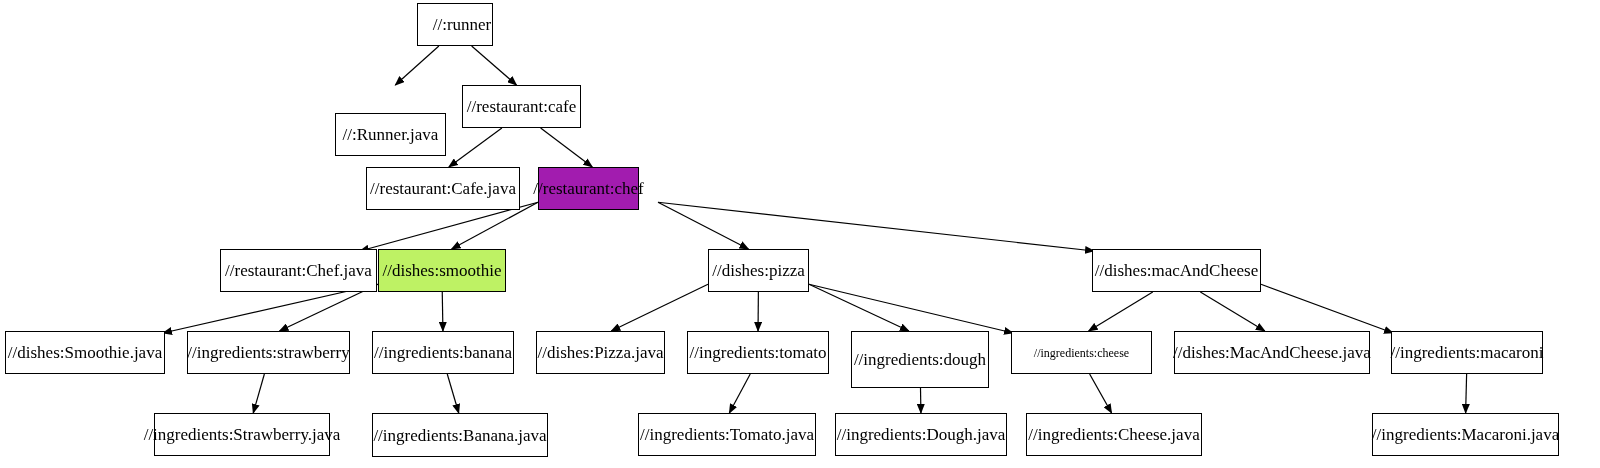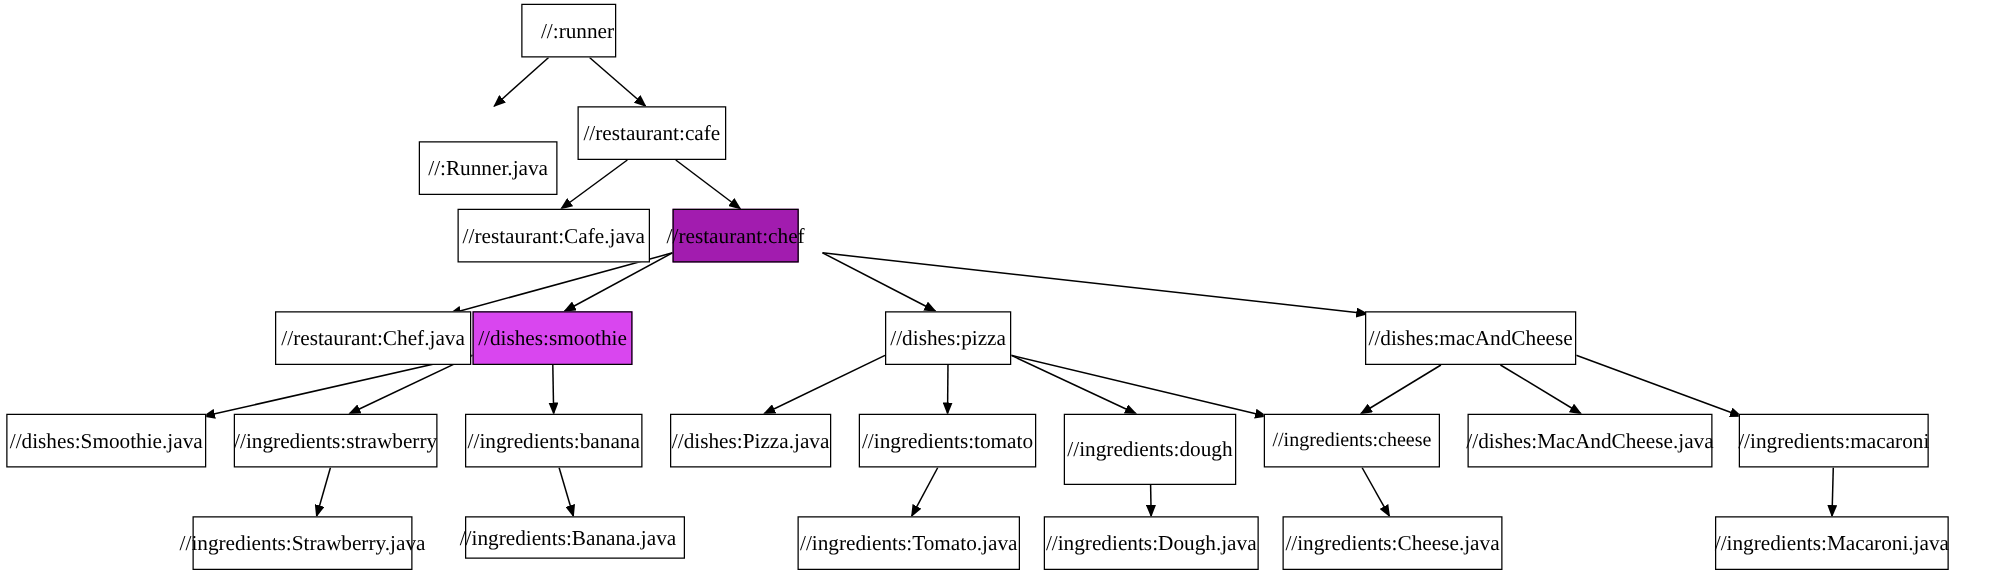--- a/index.html
+++ b/index.html
@@ -95,21 +95,21 @@
       </div>
       <div class="graph-node" style="left: 366px; top: 167px; width: 154px; height: 43px; border-color: rgb(0, 0, 0); background: rgb(255, 255, 255); font-size: 17px;">
         <span class="node-label">//restaurant:Cafe.java</span>
       </div>
       <div class="graph-node" style="left: 538px; top: 167px; width: 101px; height: 43px; border-color: rgb(0, 0, 0); background: #a21caf; font-size: 17px;">
         <span class="node-label">//restaurant:chef</span>
       </div>
       <div class="graph-node" style="left: 220px; top: 249px; width: 157px; height: 43px; border-color: rgb(0, 0, 0); background: rgb(255, 255, 255); font-size: 17px;">
         <span class="node-label">//restaurant:Chef.java</span>
       </div>
-      <div class="graph-node" style="left: 378px; top: 249px; width: 128px; height: 43px; border-color: rgb(0, 0, 0); background: #d946ef; font-size: 17px;">
+      <div class="graph-node" style="left: 378px; top: 249px; width: 128px; height: 43px; border-color: rgb(0, 0, 0); background: #bef264; font-size: 17px;">
         <span class="node-label">//dishes:smoothie</span>
       </div>
       <div class="graph-node" style="left: 708px; top: 249px; width: 101px; height: 43px; border-color: rgb(0, 0, 0); background: rgb(255, 255, 255); font-size: 17px;">
         <span class="node-label">//dishes:pizza</span>
       </div>
       <div class="graph-node" style="left: 1092px; top: 249px; width: 169px; height: 43px; border-color: rgb(0, 0, 0); background: rgb(255, 255, 255); font-size: 17px;">
         <span class="node-label">//dishes:macAndCheese</span>
       </div>
       <div class="graph-node" style="left: 5px; top: 331px; width: 160px; height: 43px; border-color: rgb(0, 0, 0); background: rgb(255, 255, 255); font-size: 17px;">
         <span class="node-label">//dishes:Smoothie.java</span>
@@ -122,33 +122,33 @@
       </div>
       <div class="graph-node" style="left: 536px; top: 331px; width: 129px; height: 43px; border-color: rgb(0, 0, 0); background: rgb(255, 255, 255); font-size: 17px;">
         <span class="node-label">//dishes:Pizza.java</span>
       </div>
       <div class="graph-node" style="left: 687px; top: 331px; width: 142px; height: 43px; border-color: rgb(0, 0, 0); background: rgb(255, 255, 255); font-size: 17px;">
         <span class="node-label">//ingredients:tomato</span>
       </div>
       <div class="graph-node" style="left: 851px; top: 331px; width: 138px; height: 57px; border-color: rgb(0, 0, 0); background: rgb(255, 255, 255); font-size: 17px;">
         <span class="node-label">//ingredients:dough</span>
       </div>
-      <div class="graph-node" style="left: 1011px; top: 331px; width: 141px; height: 43px; border-color: rgb(0, 0, 0); background: rgb(255, 255, 255); font-size: 16px; text-align: right;">
+      <div class="graph-node" style="left: 1011px; top: 331px; width: 141px; height: 43px; border-color: rgb(0, 0, 0); background: rgb(255, 255, 255); font-size: 12px; text-align: right;">
         <span class="node-label">//ingredients:cheese</span>
       </div>
       <div class="graph-node" style="left: 1174px; top: 331px; width: 196px; height: 43px; border-color: rgb(0, 0, 0); background: rgb(255, 255, 255); font-size: 17px;">
         <span class="node-label">//dishes:MacAndCheese.java</span>
       </div>
       <div class="graph-node" style="left: 1391px; top: 331px; width: 152px; height: 43px; border-color: rgb(0, 0, 0); background: rgb(255, 255, 255); font-size: 17px;">
         <span class="node-label">//ingredients:macaroni</span>
       </div>
       <div class="graph-node" style="left: 154px; top: 413px; width: 176px; height: 43px; border-color: rgb(0, 0, 0); background: rgb(255, 255, 255); font-size: 17px;">
         <span class="node-label">//ingredients:Strawberry.java</span>
       </div>
-      <div class="graph-node" style="left: 372px; top: 413px; width: 176px; height: 34px; border-color: rgb(0, 0, 0); background: rgb(255, 255, 255); font-size: 17px; justify-content: flex-end;">
+      <div class="graph-node" style="left: 372px; top: 413px; width: 176px; height: 44px; border-color: rgb(0, 0, 0); background: rgb(255, 255, 255); font-size: 17px;">
         <span class="node-label">//ingredients:Banana.java</span>
       </div>
       <div class="graph-node" style="left: 638px; top: 413px; width: 178px; height: 43px; border-color: rgb(0, 0, 0); background: rgb(255, 255, 255); font-size: 17px;">
         <span class="node-label">//ingredients:Tomato.java</span>
       </div>
       <div class="graph-node" style="left: 835px; top: 413px; width: 172px; height: 43px; border-color: rgb(0, 0, 0); background: rgb(255, 255, 255); font-size: 17px;">
         <span class="node-label">//ingredients:Dough.java</span>
       </div>
       <div class="graph-node" style="left: 1026px; top: 413px; width: 176px; height: 43px; border-color: rgb(0, 0, 0); background: rgb(255, 255, 255); font-size: 17px;">
         <span class="node-label">//ingredients:Cheese.java</span>

